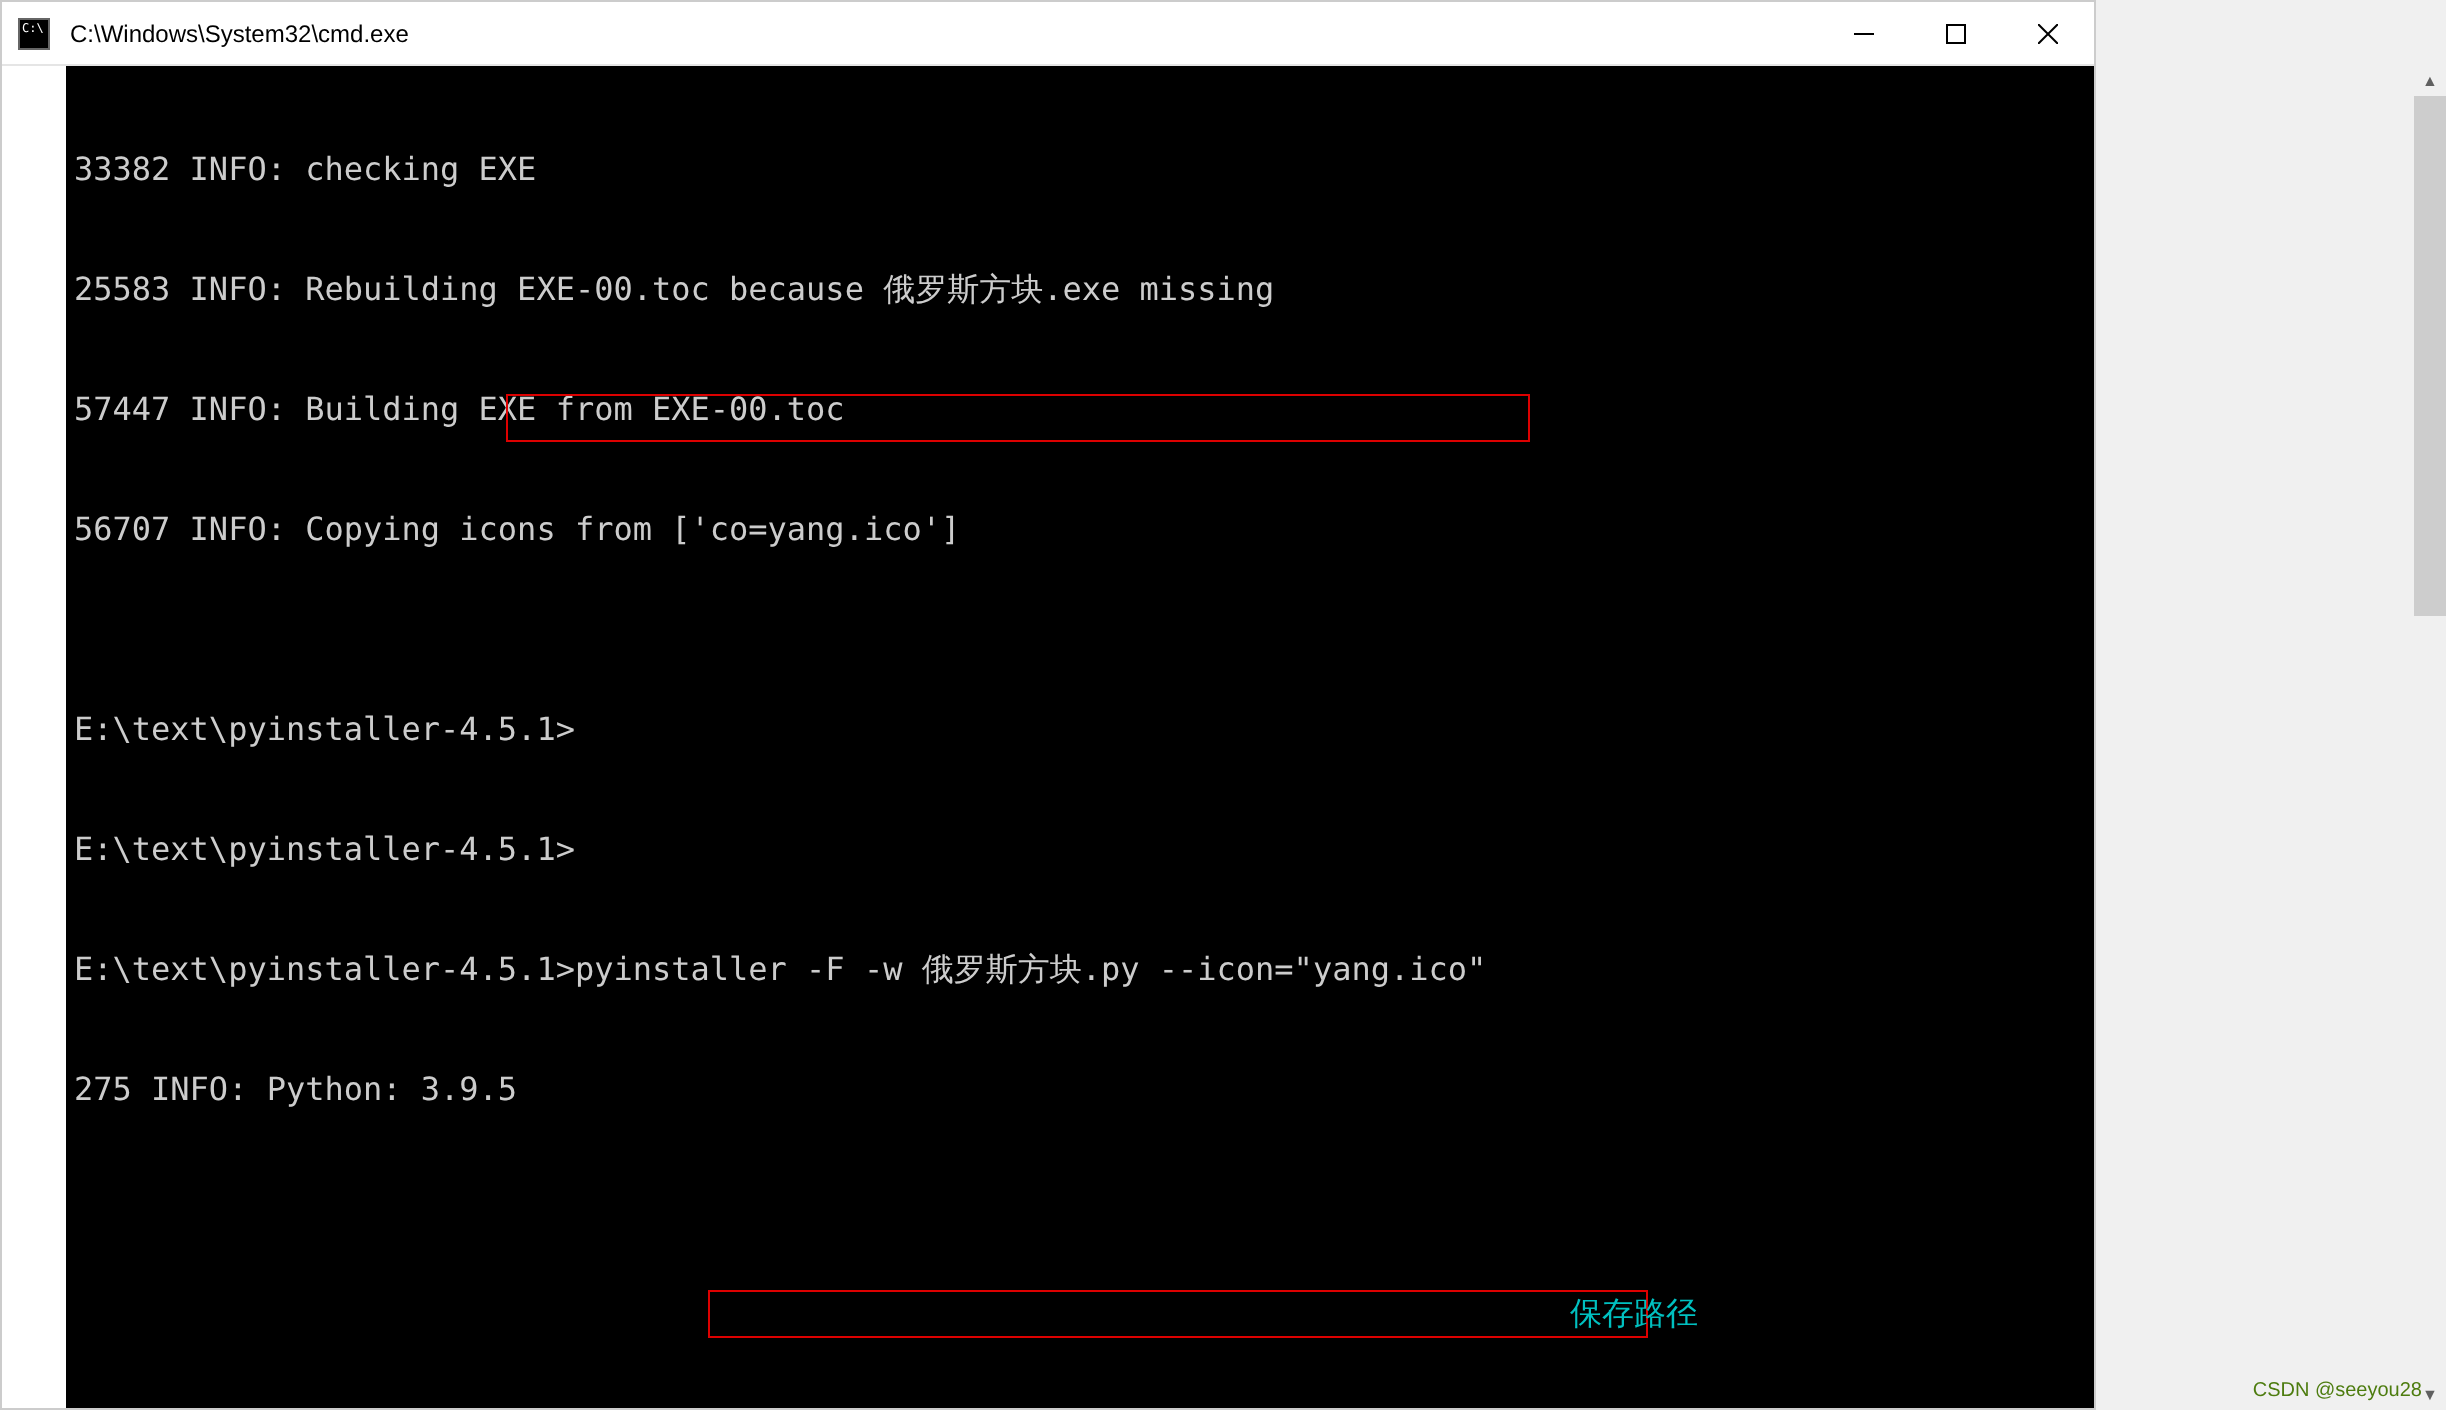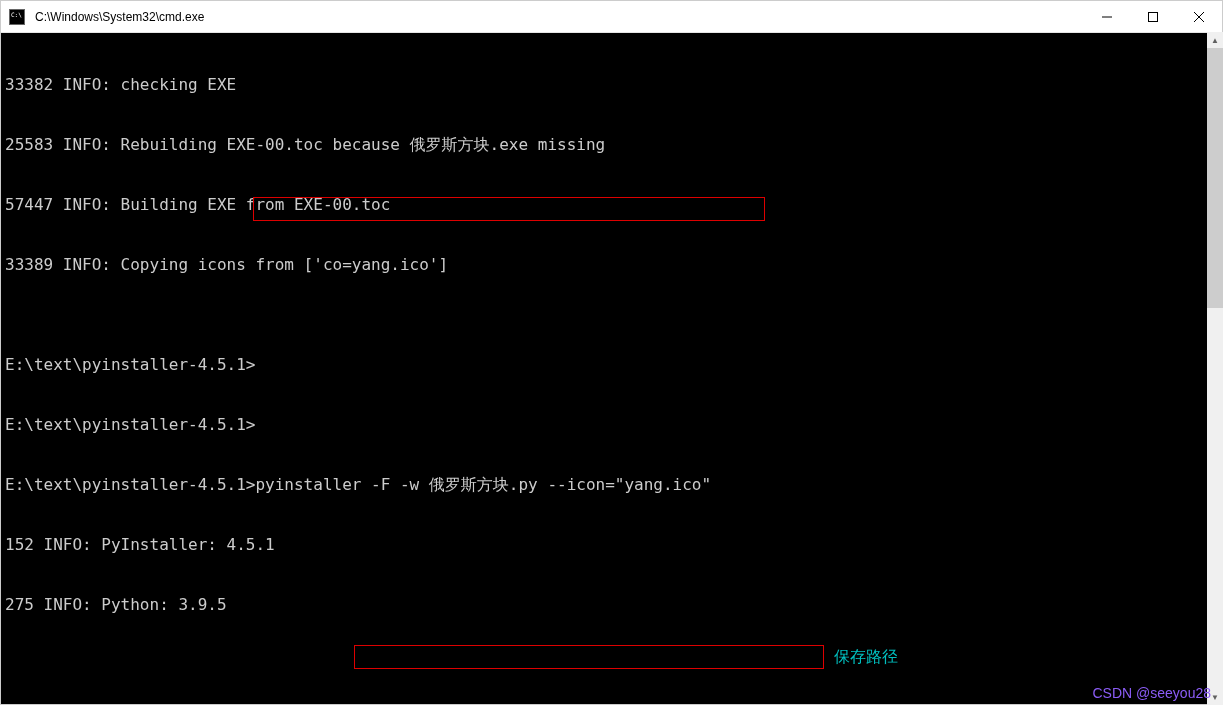--- a/index.html
+++ b/index.html
@@ -5,21 +5,21 @@
     * { margin: 0; padding: 0; box-sizing: border-box; }
     body {
       font-family: 'Segoe UI', Tahoma, sans-serif;
       background: #f0f0f0;
       width: 1223px;
       height: 705px;
       overflow: hidden;
       position: relative;
     }
     .window {
-      width: 1223px;
+      width: 1048px;
       height: 705px;
       background: #fff;
       border: 1px solid #ccc;
       display: flex;
       flex-direction: column;
     }
     .titlebar {
       height: 32px;
       background: #fff;
       display: flex;
@@ -66,20 +66,21 @@
       flex: 1;
       background: #000;
       color: #ccc;
       font-family: 'NSimSun', 'SimSun', 'Consolas', monospace;
       font-size: 16px;
       line-height: 20px;
       padding: 2px 4px;
       white-space: pre;
       position: relative;
       overflow: hidden;
+      margin-left: 32px;
     }
     .terminal-line { white-space: pre; }
     .highlight-box {
       position: absolute;
       border: 1px solid #d00;
       pointer-events: none;
     }
     .box-cmd {
       top: 197px;
       left: 253px;
@@ -93,28 +94,28 @@
       height: 24px;
     }
     .annotation {
       position: absolute;
       color: #00c0c0;
       font-size: 16px;
       font-family: 'Microsoft YaHei', 'SimSun', sans-serif;
     }
     .annotation-savepath {
       top: 647px;
-      left: 834px;
+      left: 785px;
     }
     .watermark {
       position: absolute;
       bottom: 4px;
       right: 12px;
-      color: #8b5cf6;
-      font-size: 14px;
+      color: #4d7c0f;
+      font-size: 10px;
       font-family: 'Segoe UI', sans-serif;
     }
     .scrollbar {
       position: absolute;
       right: 0;
       top: 32px;
       bottom: 0;
       width: 16px;
       background: #f0f0f0;
     }
@@ -162,26 +163,25 @@
             <line x1="10" y1="0" x2="0" y2="10" stroke="#000" stroke-width="1"></line>
           </svg>
       </div>
     </div>
   </div>
 
   <div class="terminal">
     <div class="terminal-line">33382 INFO: checking EXE</div>
     <div class="terminal-line">25583 INFO: Rebuilding EXE-00.toc because 俄罗斯方块.exe missing</div>
     <div class="terminal-line">57447 INFO: Building EXE from EXE-00.toc</div>
-    <div class="terminal-line">33389 INFO: Copying icons from ['co=yang.ico']</div>
+    <div class="terminal-line">56707 INFO: Copying icons from ['co=yang.ico']</div>
     <div class="terminal-line"></div>
     <div class="terminal-line">E:\text\pyinstaller-4.5.1&gt;</div>
     <div class="terminal-line">E:\text\pyinstaller-4.5.1&gt;</div>
     <div class="terminal-line">E:\text\pyinstaller-4.5.1&gt;pyinstaller -F -w 俄罗斯方块.py --icon="yang.ico"</div>
-    <div class="terminal-line">152 INFO: PyInstaller: 4.5.1</div>
     <div class="terminal-line">275 INFO: Python: 3.9.5</div>
     
     
     
     
     
     
     
     
     

